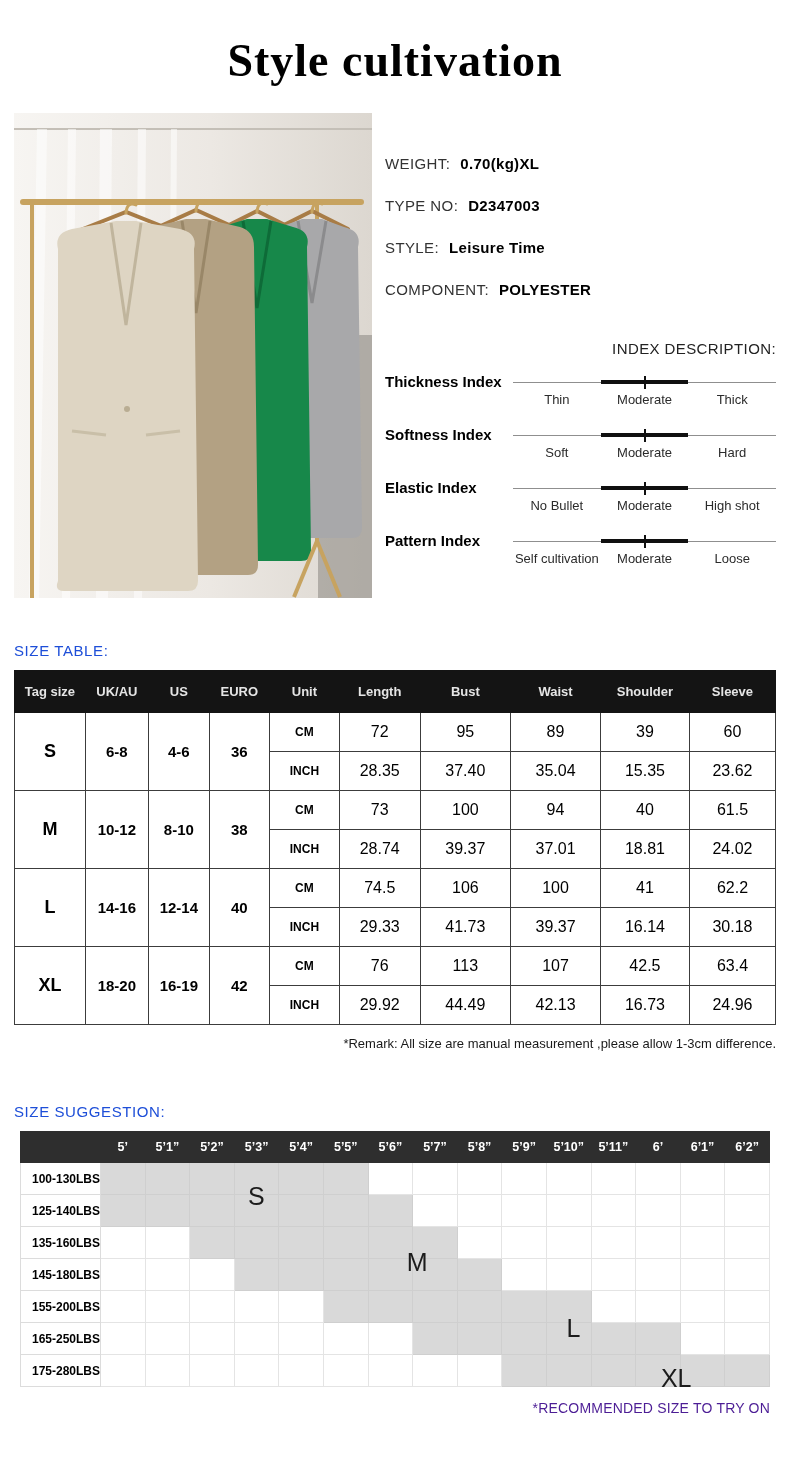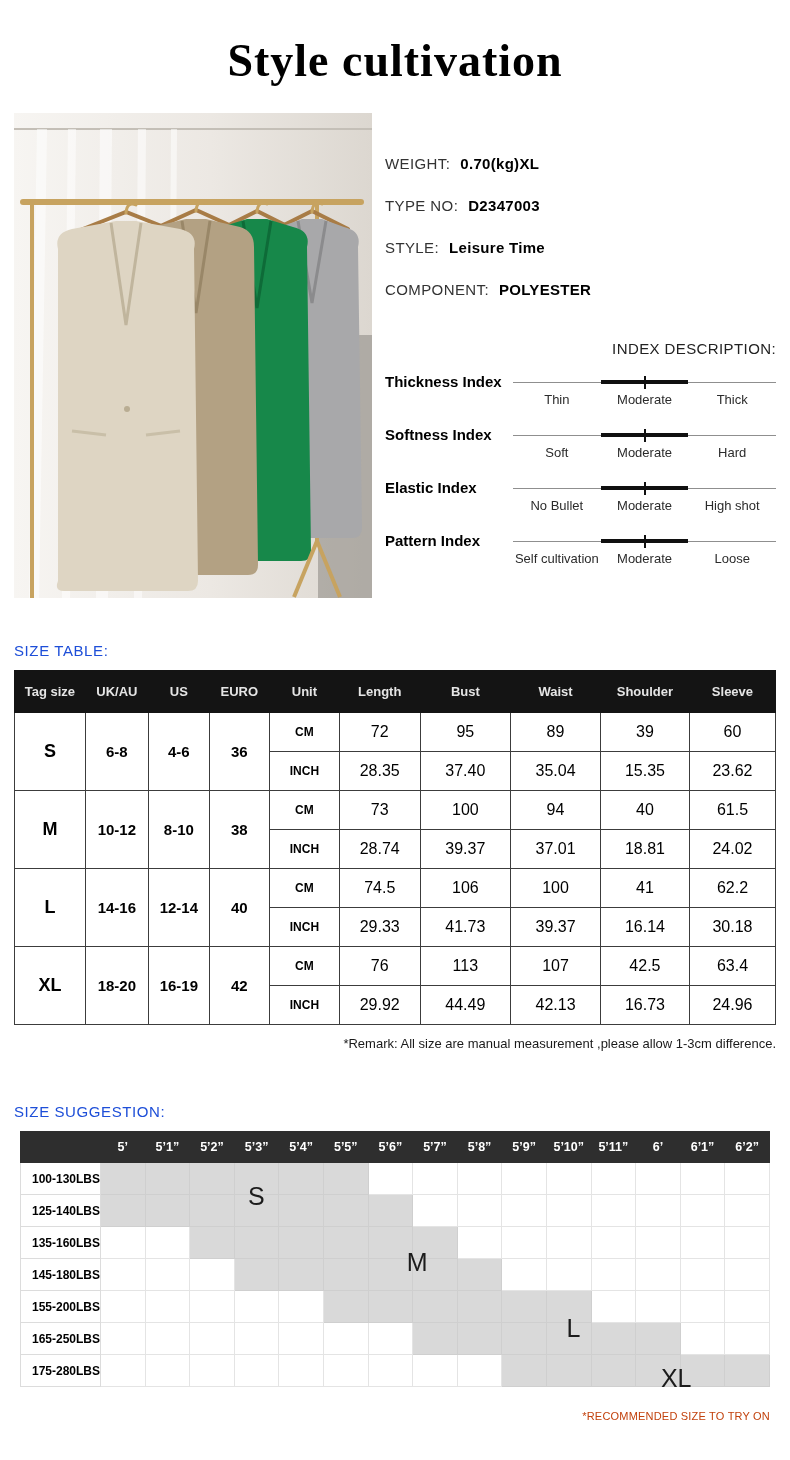--- a/index.html
+++ b/index.html
@@ -35,21 +35,21 @@
   .suggestion-label{margin-top:52px;}
   .suggestion-wrap{position:relative;width:750px;margin-left:6px;}
   .suggestion-table{width:750px;border-collapse:collapse;table-layout:fixed;}
   .suggestion-table th{background:#2e2e2e;color:#fff;font-size:12.5px;font-weight:700;height:31px;border:1px solid #2e2e2e;}
   .suggestion-table th.corner{width:80px;}
   .suggestion-table td{height:32px;}
   .suggestion-table td.weight-cell{font-size:12px;font-weight:700;color:#000;text-align:right;padding-left:5px;background:#fff;border:1px solid #dcdcdc;}
   .suggestion-table td.cell{background:#fff;border:1px solid #e4e4e4;}
   .suggestion-table td.cell.shaded{background:#d9d9d9;border-color:#cfcfcf;}
   .zone-label{position:absolute;transform:translate(-50%,-50%);font-size:25px;color:#1c1c1c;}
-  .footnote{width:756px;text-align:right;font-size:11px;color:#c2410c;margin-top:23px;letter-spacing:0.2px;}
+  .footnote{width:756px;text-align:right;font-size:14px;color:#4c1d95;margin-top:13px;letter-spacing:0.2px;}
 </style>
 </head>
 <body>
 
 <div class="page">
 
   <h1 class="title">Style cultivation</h1>
 
   <div class="top-row">
     <div class="photo">

